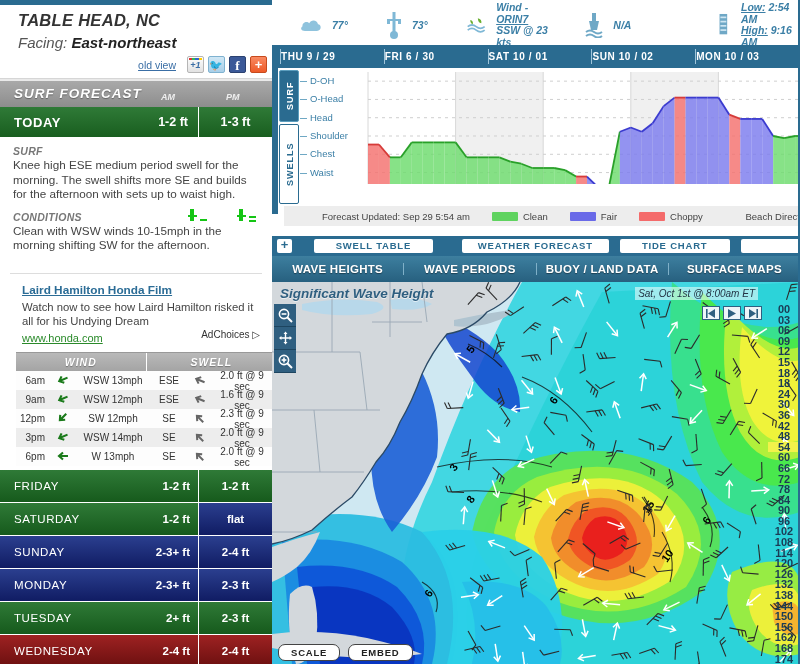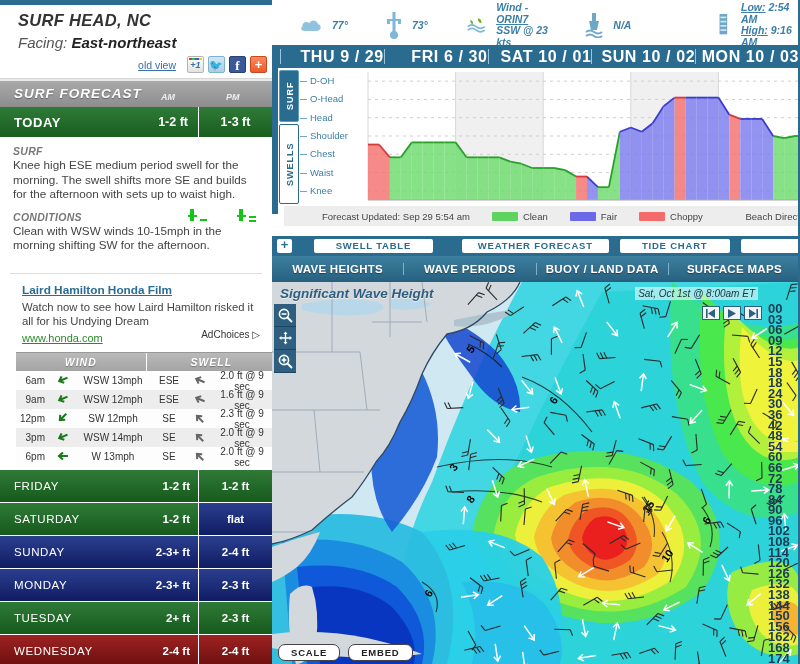--- a/index.html
+++ b/index.html
@@ -115,35 +115,35 @@
   .cw.c { margin-left:38px; }
   .cw.d { margin-left:30px; }
   .cw.e { margin-left:86px; }
   .cw u { text-decoration:underline; }
   .two-line { line-height:11.5px; }
   .svgi { display:block; }
 
   
   .daytabs { position:absolute; left:0; top:45px; width:528px; height:23px;
              background:#2a6b90; display:flex; align-items:center; padding-left:8px; }
-  .daytab { flex:1; text-align:right; font-size:16px; font-weight:bold; color:#fff;
+  .daytab { flex:1; text-align:left; font-size:10px; font-weight:bold; color:#fff;
             letter-spacing:.6px; border-left:1px solid #9fc5da; line-height:15px; }
   .daytabs .daytab:last-child { border-right:1px solid #9fc5da; }
 
   
   .chartwrap { position:absolute; left:0; top:68px; width:528px; height:146px; background:#fff;
                border-left:6px solid #2a6b90; }
   .vtabs { position:absolute; left:0; top:0; width:22px; height:146px; }
   .vtab { position:absolute; left:1px; width:20px; writing-mode:vertical-rl; transform:rotate(180deg);
           text-align:center; font-size:9px; font-weight:bold; letter-spacing:1px; }
   .vtab.surf { top:2px; height:52px; background:#2a6b90; color:#fff; border:1px solid #5b9dbd;
                border-radius:2px; line-height:20px; }
   .vtab.swells { top:56px; height:80px; background:#fff; color:#2a6b90; border:1px solid #2a6b90;
                  border-radius:2px; line-height:20px; }
-  .plot { position:absolute; left:22px; top:0; right:0; height:138px; background:#fff; overflow:hidden; }
+  .plot { position:absolute; left:22px; top:0; right:0; height:116px; background:#fff; overflow:hidden; }
   .ylabels { position:absolute; left:0; top:0; width:70px; height:138px; z-index:4; }
   .ylab { position:absolute; left:10px; font-size:9.5px; color:#3b7fa6; }
   .ytick { position:absolute; left:0; width:7px; height:1px; background:#6fa8c4; }
   .legend { position:absolute; left:6px; top:138px; width:520px; height:20px;
             background:#ededed; display:flex; align-items:center; font-size:9.5px; color:#444; }
   .legend .upd { margin-left:38px; }
   .lg { display:flex; align-items:center; gap:5px; margin-left:22px; }
   .swatch { width:26px; height:9px; border-radius:1px; }
   .bdir { position:absolute; right:2px; font-size:9.5px; color:#444; }
 
@@ -173,39 +173,39 @@
                font-style:italic; color:#2f5f80; text-shadow:0 1px 0 rgba(255,255,255,.6); z-index:9; }
   .map-date { position:absolute; right:42px; top:5px; font-size:10px; font-style:italic;
               color:#234; background:rgba(255,255,255,.55); padding:1px 3px; z-index:9; }
   .mapctrl { position:absolute; left:2px; top:22px; width:22px; z-index:9; }
   .mapctrl div { width:22px; height:23px; background:#2f5f80; border-bottom:1px solid #1d4560;
                  display:flex; align-items:center; justify-content:center; }
   .playctrl { position:absolute; right:38px; top:24px; display:flex; gap:3px; z-index:9; }
   .pbtn2 { width:18px; height:14px; background:#eef4f8; border:1px solid #2f5f80;
            display:flex; align-items:center; justify-content:center; }
   .hourscale { position:absolute; right:0; top:22px; width:32px; z-index:9;
-               font-size:13px; font-weight:bold; color:#1b3b55; }
+               font-size:11px; font-weight:bold; color:#1b3b55; text-align:center; }
   .hrow { height:10.6px; line-height:10.6px; }
   .hrow.sel { background:#f2f24a; }
   .mapfoot { position:absolute; left:6px; bottom:3px; display:flex; gap:8px; z-index:9; }
   .mfbtn { background:#fff; border:1px solid #444; color:#222; font-size:9.5px; font-weight:bold;
            letter-spacing:.8px; padding:2px 12px; border-radius:7px; }
   .rightedge { position:absolute; right:0; top:0; width:2px; height:664px; background:#2a6b90; z-index:20;}
 </style>
 </head>
 <body>
 
 <div id="app">
 
   <div class="topbar"></div>
 
   <div class="leftcol">
 
     <div class="loc-block">
-      <div class="loc-title">SURF HEAD, NC</div>
+      <div class="loc-title">TABLE HEAD, NC</div>
       <div class="loc-facing">
         <span>Facing:</span>
         <b>East-northeast</b>
       </div>
     </div>
 
     <div class="social-row">
       <a class="oldview">old view</a>
       <span class="sicon gplus">+1</span>
       <span class="sicon tw">🐦</span>

